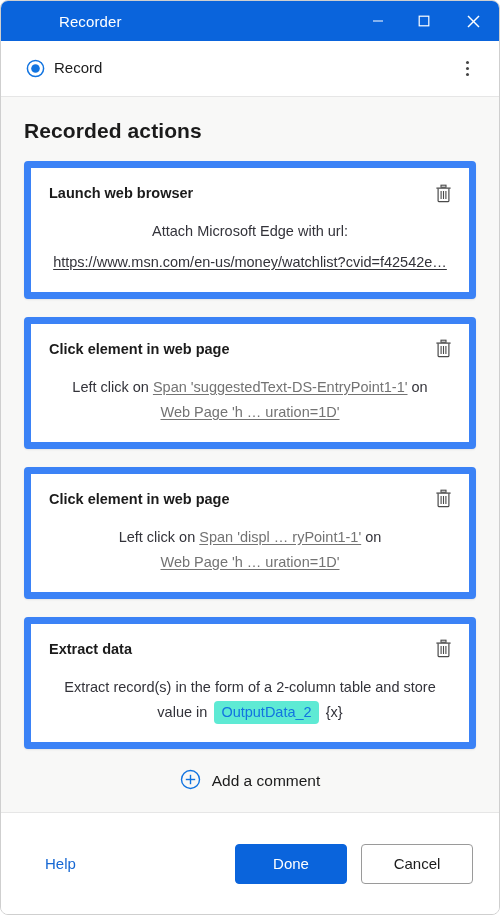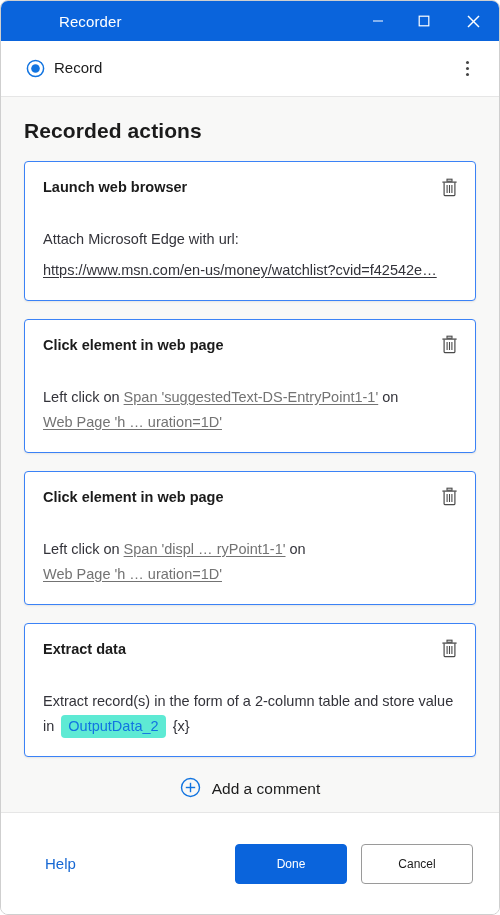--- a/index.html
+++ b/index.html
@@ -116,21 +116,21 @@
   .section-title {
     font-size: 21px;
     font-weight: bold;
     color: #1b1b1b;
     margin: 22px 0 18px 0;
     letter-spacing: .1px;
   }
 
   .card {
     background: #ffffff;
-    border: 1px solid #3b82f6;
+    border: 7px solid #3b82f6;
     border-radius: 4px;
     box-shadow: 0 1px 2px rgba(0,0,0,.08);
     padding: 16px 18px 17px 18px;
     margin-bottom: 18px;
     box-sizing: border-box;
   }
   .card-head {
     display: flex;
     align-items: flex-start;
     justify-content: space-between;
@@ -146,24 +146,25 @@
     width: 24px;
     height: 24px;
     display: flex;
     align-items: center;
     justify-content: center;
     cursor: default;
     border-radius: 3px;
     margin: -3px -4px 0 0;
   }
   .card-body {
-    margin-top: 28px;
+    margin-top: 14px;
     font-size: 14.5px;
     color: #33333a;
     line-height: 1.72;
+    text-align: center;
   }
   .u { text-decoration: underline; text-underline-offset: 2px; color: #737373; }
   .link-url {
     text-decoration: underline;
     text-underline-offset: 2px;
     color: #33333a;
     word-break: break-all;
     cursor: default;
   }
   .chip {
@@ -208,21 +209,21 @@
   .help-link {
     font-size: 15px;
     color: #1567d3;
     cursor: default;
   }
   .footer-spacer { flex: 1 1 auto; }
   .btn {
     height: 40px;
     min-width: 110px;
     border-radius: 4px;
-    font-size: 12px;
+    font-size: 15px;
     display: flex;
     align-items: center;
     justify-content: center;
     cursor: default;
     box-sizing: border-box;
     user-select: none;
   }
   .btn-primary {
     background: #0a64dc;
     color: #ffffff;

